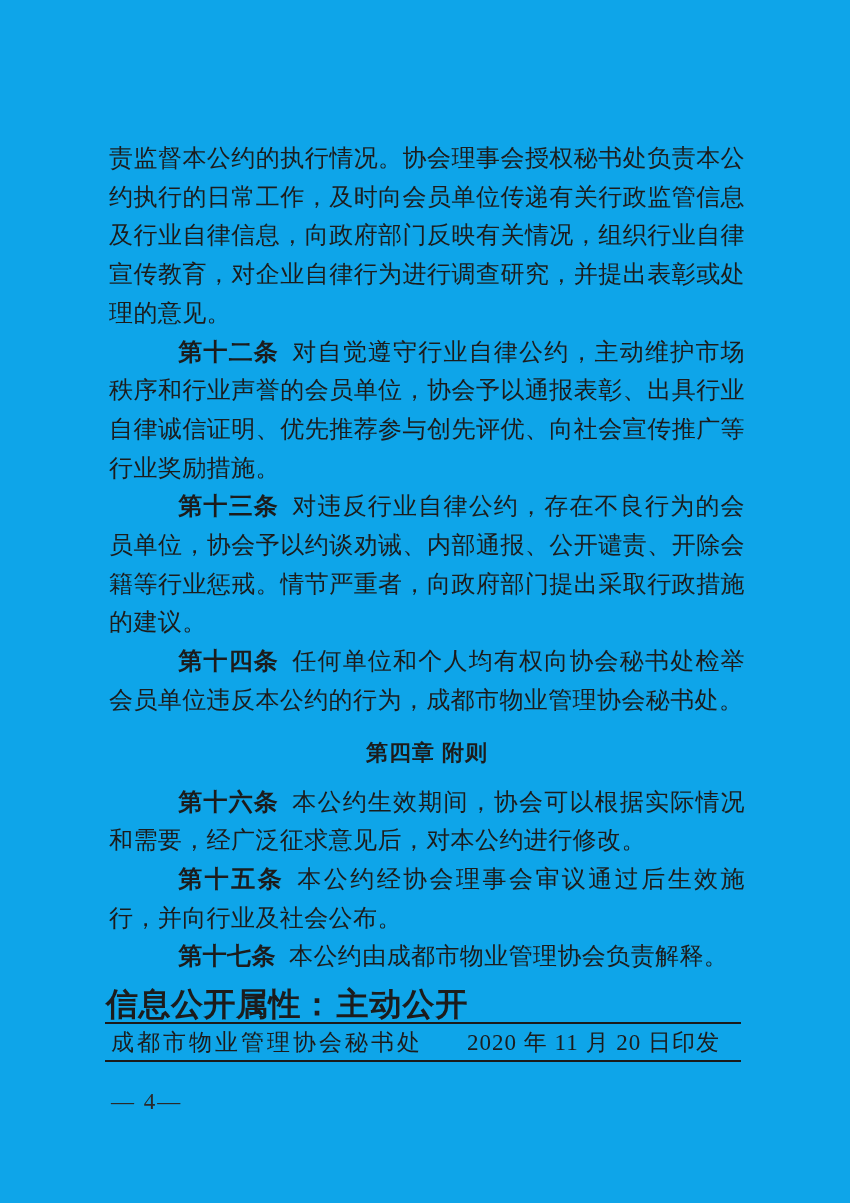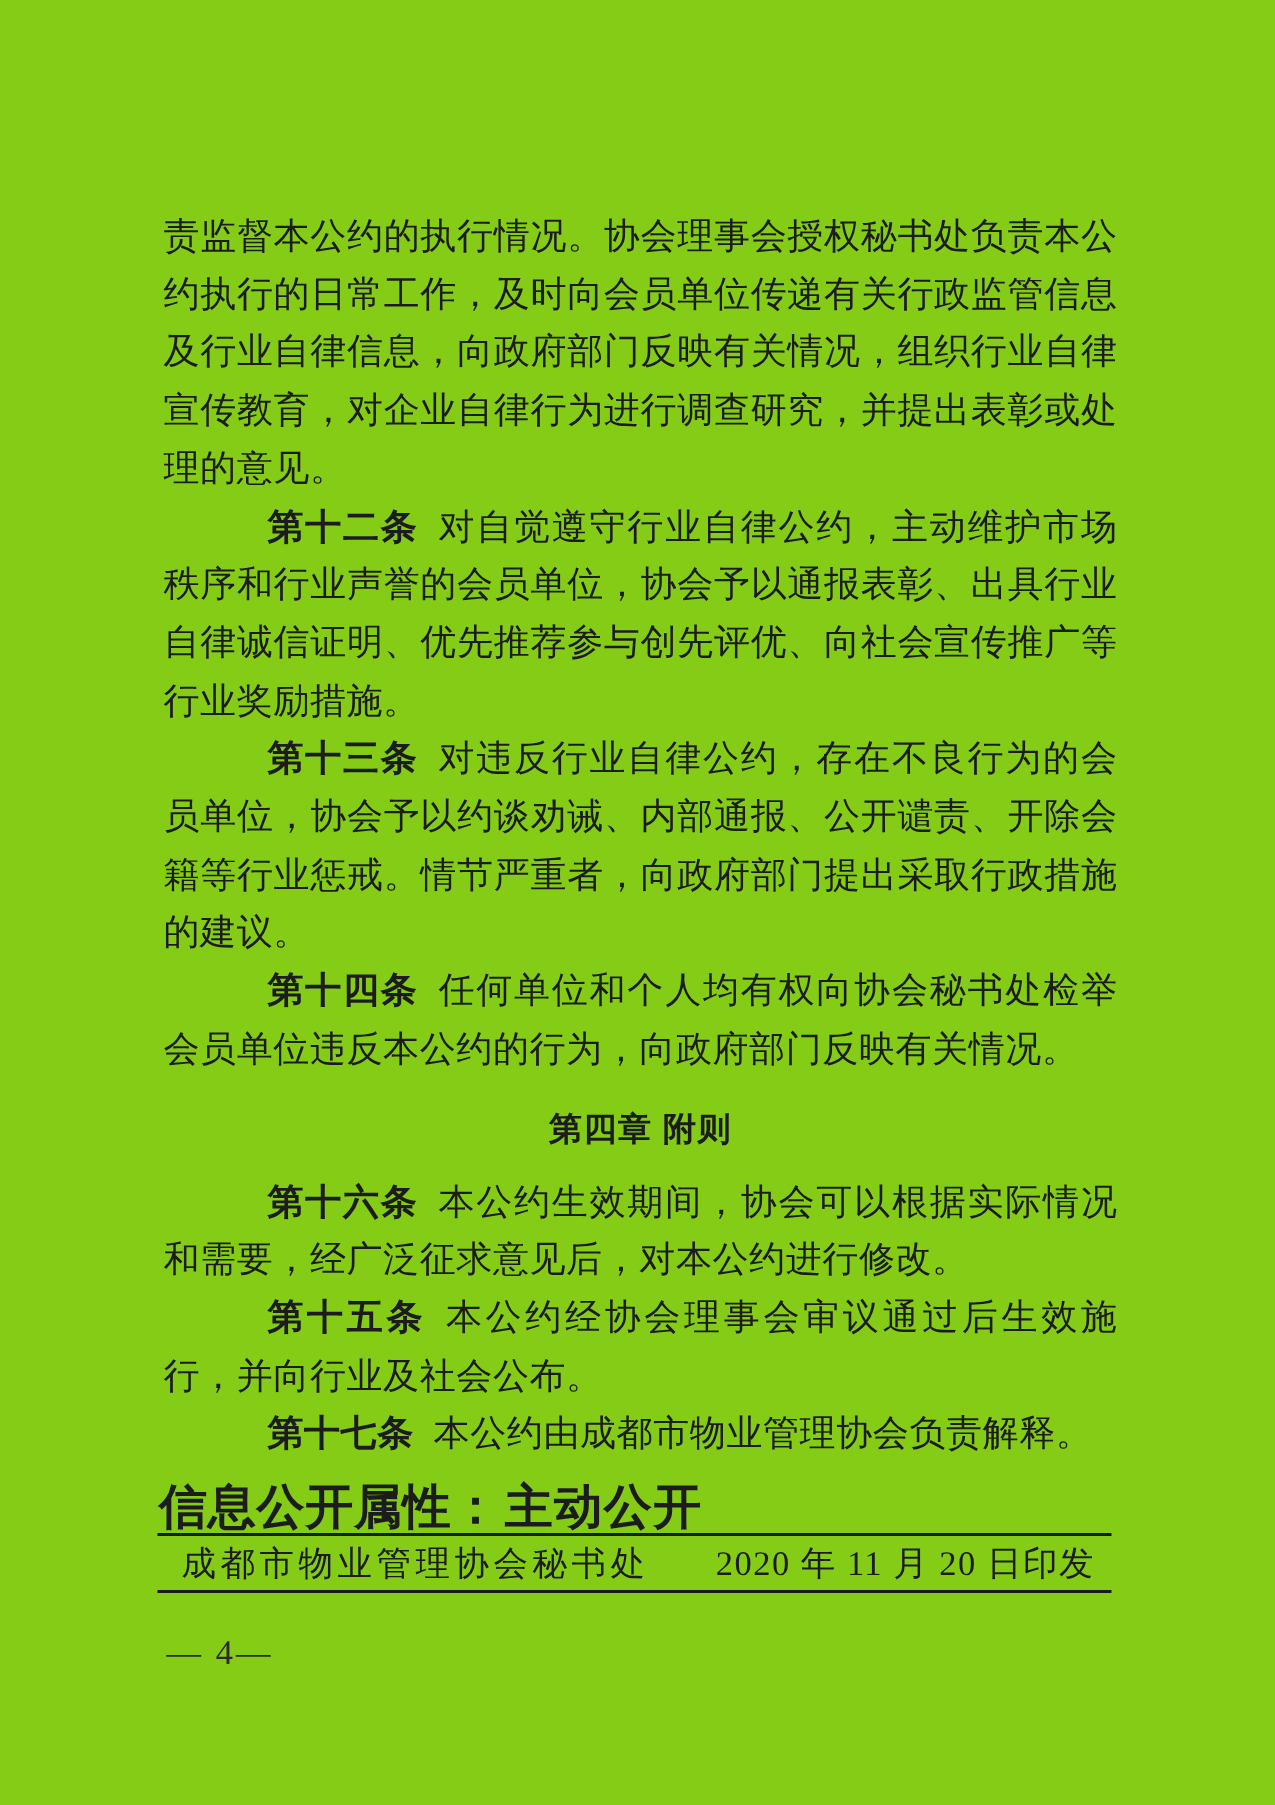--- a/index.html
+++ b/index.html
@@ -11,21 +11,21 @@
     height: 1203px;
     background: #ffffff;
     position: relative;
     overflow: hidden;
     font-family: "Liberation Serif", "DejaVu Serif", serif;
     color: #1c1c1c;
   }
   .page {
     position: absolute;
     inset: 0;
-    background: #84cc16;
+    background: #0ea5e9;
   }
   .content {
     position: absolute;
     left: 109px;
     top: 139px;
     width: 636px;
   }
   .para {
     margin: 0;
     font-size: 24px;
@@ -71,21 +71,21 @@
     position: absolute;
     left: 105px;
     width: 636px;
     height: 2px;
     background: #1b1b1b;
   }
   .rule-top { top: 1022px; }
   .rule-bottom { top: 1060px; }
   .issuer-row {
     position: absolute;
-    left: 104px;
+    left: 94px;
     top: 1029px;
     width: 636px;
     display: flex;
     justify-content: space-between;
     align-items: flex-end;
     font-size: 23px;
     line-height: 28px;
     font-family: Liberation Serif, serif;
   }
   .issuer {
@@ -110,21 +110,21 @@
 </style>
 </head>
 <body>
 
 <div class="page">
 
   <main class="content" id="content">
       <p class="para"><span>责监督本公约的执行情况。协会理事会授权秘书处负责本公约执行的日常工作，及时向会员单位传递有关行政监管信息及行业自律信息，向政府部门反映有关情况，组织行业自律宣传教育，对企业自律行为进行调查研究，并提出表彰或处理的意见。</span></p>
       <p class="para indent"><span class="art-label">第十二条</span><span>对自觉遵守行业自律公约，主动维护市场秩序和行业声誉的会员单位，协会予以通报表彰、出具行业自律诚信证明、优先推荐参与创先评优、向社会宣传推广等行业奖励措施。</span></p>
       <p class="para indent"><span class="art-label">第十三条</span><span>对违反行业自律公约，存在不良行为的会员单位，协会予以约谈劝诫、内部通报、公开谴责、开除会籍等行业惩戒。情节严重者，向政府部门提出采取行政措施的建议。</span></p>
-      <p class="para indent"><span class="art-label">第十四条</span><span>任何单位和个人均有权向协会秘书处检举会员单位违反本公约的行为，向政府部门反映有关情况。</span></p>
+      <p class="para indent"><span class="art-label">第十四条</span><span>任何单位和个人均有权向协会秘书处检举会员单位违反本公约的行为，成都市物业管理协会秘书处。</span></p>
       <div class="chapter-heading">第四章 附则</div>
       <p class="para indent"><span class="art-label">第十六条</span><span>本公约生效期间，协会可以根据实际情况和需要，经广泛征求意见后，对本公约进行修改。</span></p>
       <p class="para indent"><span class="art-label">第十五条</span><span>本公约经协会理事会审议通过后生效施行，并向行业及社会公布。</span></p>
       <p class="para indent"><span class="art-label">第十七条</span><span>本公约由成都市物业管理协会负责解释。</span></p>
     </main>
 
   <div class="info-line">
     <span class="info-key">信息公开属性：</span><span class="info-val">主动公开</span>
   </div>
 

